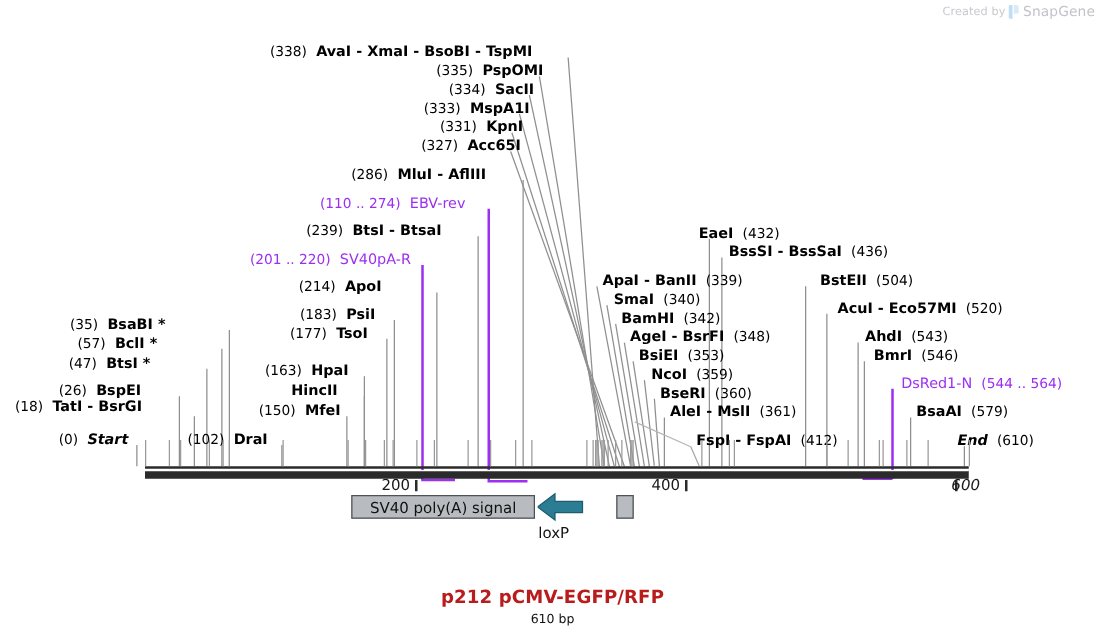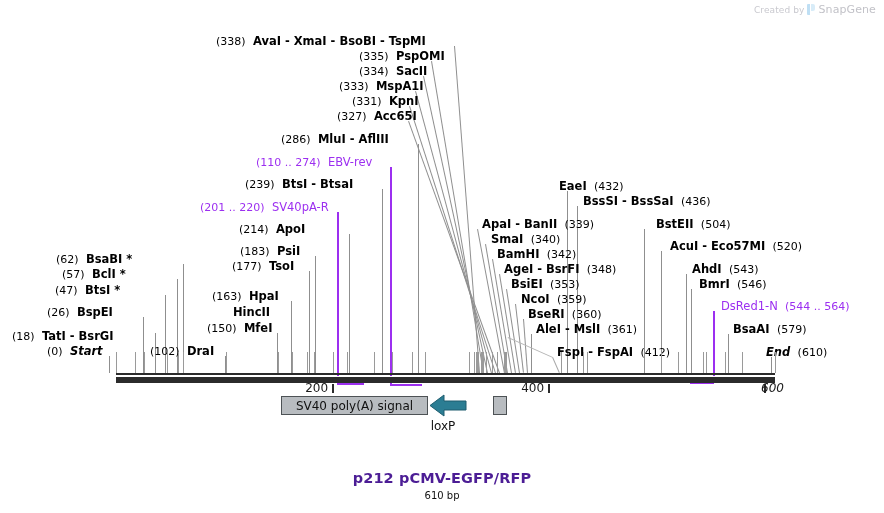--- a/index.html
+++ b/index.html
@@ -119,21 +119,21 @@
     text-align: center;
   }
 
   
   #title-block {
     position: absolute;
     left: 0; right: 0; top: 470px;
     text-align: center;
   }
   #plasmid-title {
-    font-size: 14.5px; font-weight: bold; color: #4c1d95;
+    font-size: 14.5px; font-weight: bold; color: #b91c1c;
     letter-spacing: .1px;
   }
   #plasmid-size {
     font-size: 10px; color: #111; margin-top: 4px;
   }
 </style>
 </head>
 <body>
 
 <div id="map-root">
@@ -181,37 +181,37 @@
       <div class="lead" style="left: 645px; top: 229px; width: 144px; height: 1.2px; background: rgb(143, 143, 143); transform: rotate(90deg);"></div>
       <div class="lead" style="left: 662px; top: 251px; width: 122px; height: 1.2px; background: rgb(143, 143, 143); transform: rotate(90deg);"></div>
       <div class="lead" style="left: 687px; top: 274px; width: 99px; height: 1.2px; background: rgb(143, 143, 143); transform: rotate(90deg);"></div>
       <div class="lead" style="left: 692px; top: 289px; width: 84px; height: 1.2px; background: rgb(143, 143, 143); transform: rotate(90deg);"></div>
       <div class="lead" style="left: 729px; top: 334px; width: 39px; height: 1.2px; background: rgb(143, 143, 143); transform: rotate(90deg);"></div>
       <div class="lead" style="left: 772px; top: 357px; width: 16px; height: 1.2px; background: rgb(143, 143, 143); transform: rotate(90deg);"></div>
     </div>
 
   <div id="labels">
       <div class="lbl" style="left: 216px; top: 35px;"><span class="pos">(338)</span>&nbsp;&nbsp;<span class="nm">AvaI  -  XmaI  -  BsoBI  -  TspMI</span></div>
-      <div class="lbl" style="left: 359px; top: 50px;"><span class="pos">(335)</span>&nbsp;&nbsp;<span class="nm">PspOMI</span></div>
+      <div class="lbl" style="left: 349px; top: 50px;"><span class="pos">(335)</span>&nbsp;&nbsp;<span class="nm">PspOMI</span></div>
       <div class="lbl" style="left: 359px; top: 65px;"><span class="pos">(334)</span>&nbsp;&nbsp;<span class="nm">SacII</span></div>
       <div class="lbl" style="left: 339px; top: 80px;"><span class="pos">(333)</span>&nbsp;&nbsp;<span class="nm">MspA1I</span></div>
       <div class="lbl" style="left: 352px; top: 95px;"><span class="pos">(331)</span>&nbsp;&nbsp;<span class="nm">KpnI</span></div>
       <div class="lbl" style="left: 337px; top: 110px;"><span class="pos">(327)</span>&nbsp;&nbsp;<span class="nm">Acc65I</span></div>
       <div class="lbl" style="left: 281px; top: 133px;"><span class="pos">(286)</span>&nbsp;&nbsp;<span class="nm">MluI  -  AflIII</span></div>
       <div class="lbl" style="left: 245px; top: 178px;"><span class="pos">(239)</span>&nbsp;&nbsp;<span class="nm">BtsI  -  BtsaI</span></div>
       <div class="lbl" style="left: 239px; top: 223px;"><span class="pos">(214)</span>&nbsp;&nbsp;<span class="nm">ApoI</span></div>
       <div class="lbl" style="left: 240px; top: 245px;"><span class="pos">(183)</span>&nbsp;&nbsp;<span class="nm">PsiI</span></div>
       <div class="lbl" style="left: 232px; top: 260px;"><span class="pos">(177)</span>&nbsp;&nbsp;<span class="nm">TsoI</span></div>
-      <div class="lbl" style="left: 56px; top: 253px;"><span class="pos">(62)</span>&nbsp;&nbsp;<span class="nm">BsaBI *</span></div>
+      <div class="lbl" style="left: 56px; top: 253px;"><span class="pos">(35)</span>&nbsp;&nbsp;<span class="nm">BsaBI *</span></div>
       <div class="lbl" style="left: 62px; top: 268px;"><span class="pos">(57)</span>&nbsp;&nbsp;<span class="nm">BclI *</span></div>
       <div class="lbl" style="left: 55px; top: 284px;"><span class="pos">(47)</span>&nbsp;&nbsp;<span class="nm">BtsI *</span></div>
       <div class="lbl" style="left: 212px; top: 290px;"><span class="pos">(163)</span>&nbsp;&nbsp;<span class="nm">HpaI</span></div>
       <div class="lbl" style="left: 47px; top: 306px;"><span class="pos">(26)</span>&nbsp;&nbsp;<span class="nm">BspEI</span></div>
       <div class="lbl" style="left: 233px; top: 306px;"><span class="nm">HincII</span></div>
-      <div class="lbl" style="left: 12px; top: 330px; text-align: center;"><span class="pos">(18)</span>&nbsp;&nbsp;<span class="nm">TatI  -  BsrGI</span></div>
+      <div class="lbl" style="left: 12px; top: 319px; text-align: center;"><span class="pos">(18)</span>&nbsp;&nbsp;<span class="nm">TatI  -  BsrGI</span></div>
       <div class="lbl" style="left: 207px; top: 322px;"><span class="pos">(150)</span>&nbsp;&nbsp;<span class="nm">MfeI</span></div>
       <div class="lbl term" style="left: 47px; top: 345px;"><span class="pos">(0)</span>&nbsp;&nbsp;<span class="nm">Start</span></div>
       <div class="lbl" style="left: 150px; top: 345px;"><span class="pos">(102)</span>&nbsp;&nbsp;<span class="nm">DraI</span></div>
       <div class="lbl" style="left: 482px; top: 218px;"><span class="nm">ApaI  -  BanII</span>&nbsp;&nbsp;<span class="pos">(339)</span></div>
       <div class="lbl" style="left: 491px; top: 233px;"><span class="nm">SmaI</span>&nbsp;&nbsp;<span class="pos">(340)</span></div>
       <div class="lbl" style="left: 497px; top: 248px;"><span class="nm">BamHI</span>&nbsp;&nbsp;<span class="pos">(342)</span></div>
       <div class="lbl" style="left: 504px; top: 263px;"><span class="nm">AgeI  -  BsrFI</span>&nbsp;&nbsp;<span class="pos">(348)</span></div>
       <div class="lbl" style="left: 511px; top: 278px;"><span class="nm">BsiEI</span>&nbsp;&nbsp;<span class="pos">(353)</span></div>
       <div class="lbl" style="left: 521px; top: 293px;"><span class="nm">NcoI</span>&nbsp;&nbsp;<span class="pos">(359)</span></div>
       <div class="lbl" style="left: 528px; top: 308px;"><span class="nm">BseRI</span>&nbsp;&nbsp;<span class="pos">(360)</span></div>

